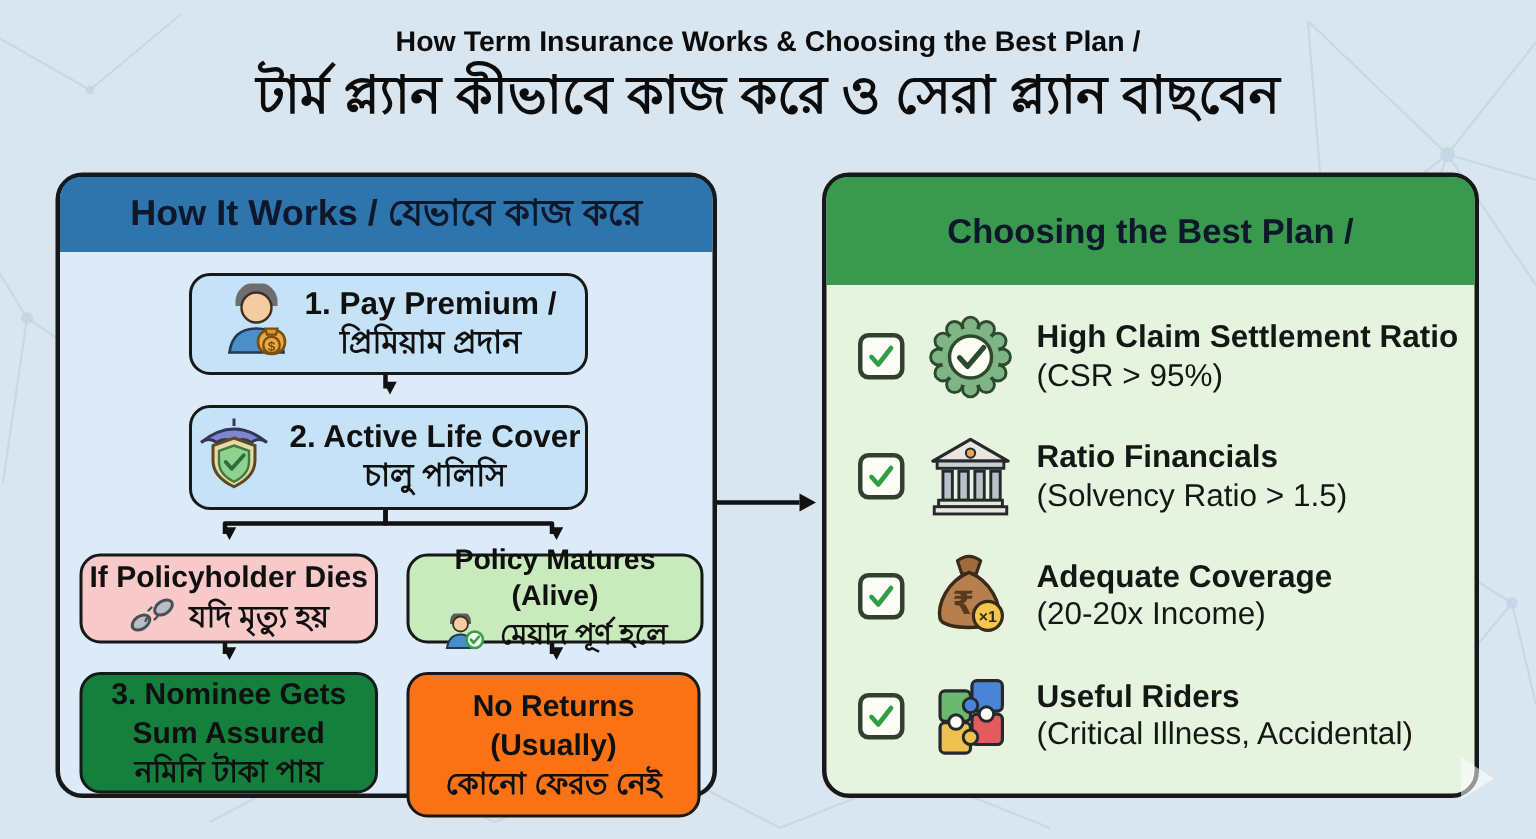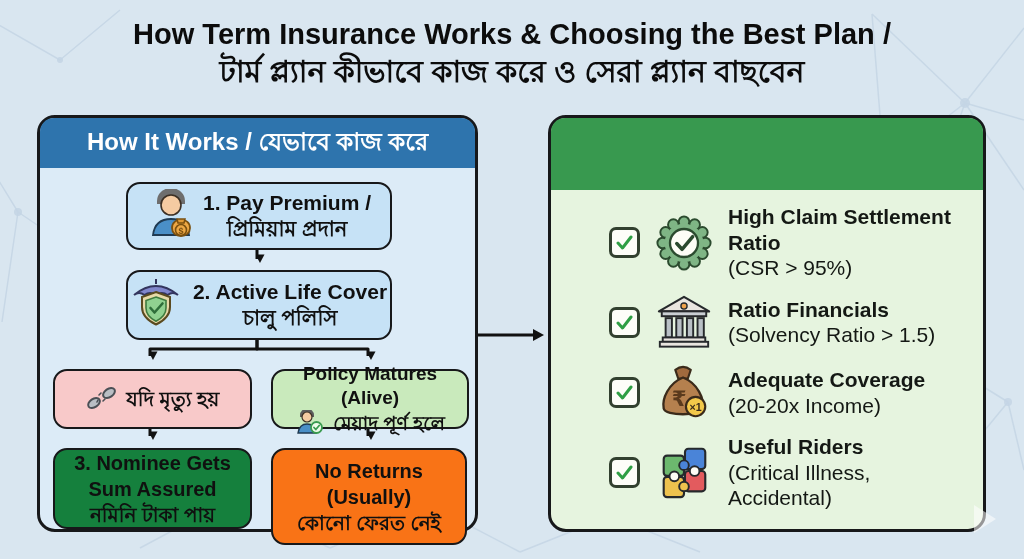--- a/index.html
+++ b/index.html
@@ -5,46 +5,46 @@
   html,body{margin:0;padding:0;}
   body{
     width:1024px;height:559px;position:relative;overflow:hidden;
     background:#d9e6f0;
     font-family:"Liberation Sans","DejaVu Sans",sans-serif;
     color:#101010;
   }
   .bg-net{position:absolute;inset:0;pointer-events:none;}
   
   .title{position:absolute;top:18px;left:0;right:0;text-align:center;font-weight:bold;color:#0c0c0c;}
-  .title .l1{font-size:29px;line-height:1.15;}
-  .title .l2{font-size:30px;line-height:1.2;margin-top:3px;}
+  .title .l1{font-size:19px;line-height:1.15;}
+  .title .l2{font-size:35px;line-height:1.2;margin-top:3px;}
   
   .panel{position:absolute;top:115px;height:417px;box-sizing:border-box;border:3px solid #17181a;border-radius:18px;}
   .panel-left{left:37px;width:441px;background:#dcebf7;}
   .panel-right{left:548px;width:438px;background:#e6f4df;}
-  .hdr{color:#ffffff;font-weight:bold;text-align:center;border-radius:14px 14px 0 0;}
+  .hdr{color:#0f172a;font-weight:bold;text-align:center;border-radius:14px 14px 0 0;}
   .hdr-left{height:50px;background:#2e74ad;font-size:24px;display:flex;align-items:center;justify-content:center;}
   .hdr-right{height:72px;background:#38994f;display:flex;flex-direction:column;justify-content:center;gap:1px;}
   .hdr-right .h1{font-size:23px;}
   .hdr-right .h2{font-size:22px;}
   
   .flow-box{position:absolute;box-sizing:border-box;border:2.5px solid #17181a;border-radius:14px;
     display:flex;align-items:center;justify-content:center;text-align:center;font-weight:bold;color:#101010;}
   .fb-step{background:#c6e2f6;}
   .fb-step .txt{line-height:1.25;font-size:21px;}
   .fb1{left:86px;top:64px;width:266px;height:68px;gap:8px;}
   .fb2{left:86px;top:152px;width:266px;height:70px;gap:12px;}
   .fb-pink{left:13px;top:251px;width:199px;height:60px;background:#f8c9c9;font-size:20px;flex-direction:column;line-height:1.25;}
   .fb-green{left:231px;top:251px;width:198px;height:60px;background:#c9eabc;font-size:19px;flex-direction:column;line-height:1.25;}
   .fb-blue{left:13px;top:330px;width:199px;height:81px;background:#15803d;font-size:20px;line-height:1.3;}
   .fb-gray{left:231px;top:330px;width:196px;height:97px;background:#f97316;font-size:20px;line-height:1.3;}
   .inline-ic{display:inline-flex;vertical-align:-4px;margin-right:5px;}
   .flow-svg{position:absolute;inset:0;pointer-events:none;}
   
-  .rows{position:absolute;top:72px;left:0;right:0;bottom:0;display:flex;flex-direction:column;justify-content:space-around;padding:8px 12px 12px;margin-left:26px;}
+  .rows{position:absolute;top:72px;left:0;right:0;bottom:0;display:flex;flex-direction:column;justify-content:space-around;padding:8px 1px 12px;}
   .row{display:flex;align-items:center;padding-left:20px;gap:15px;}
   .checkbox{width:25px;height:25px;flex:0 0 25px;border:3px solid #32402f;border-radius:7px;background:#fdfdf8;
     display:flex;align-items:center;justify-content:center;}
   .icon58{width:58px;height:58px;flex:0 0 58px;display:flex;align-items:center;justify-content:center;}
   .row-text .t{font-size:21px;font-weight:bold;color:#141814;line-height:1.22;}
   .row-text .s{font-size:21px;color:#141814;line-height:1.22;}
   
   .connector{position:absolute;left:478px;top:326px;pointer-events:none;}
   .watermark{position:absolute;right:28px;bottom:26px;width:0;height:0;
     border-top:14px solid transparent;border-bottom:14px solid transparent;border-left:22px solid rgba(255,255,255,0.55);}
@@ -125,20 +125,21 @@
         <path d="M19.5,32 l4,4.5 l8,-9" fill="none" stroke="#2f6e3a" stroke-width="2.6" stroke-linecap="round" stroke-linejoin="round"></path>
       </svg>
     </span>
     <span class="txt">
       <div>2. Active Life Cover</div>
       <div>চালু পলিসি</div>
     </span>
   </div>
 
   <div class="flow-box fb-pink">
+    <div>If Policyholder Dies</div>
     <div>
       <span class="inline-ic">
         <svg width="30" height="24" viewBox="0 0 30 24">
           <ellipse cx="8" cy="17" rx="6.5" ry="4.2" transform="rotate(-35 8 17)" fill="#b9bec4" stroke="#4a4f55" stroke-width="2"></ellipse>
           <ellipse cx="23" cy="7" rx="6.5" ry="4.2" transform="rotate(-35 23 7)" fill="#b9bec4" stroke="#4a4f55" stroke-width="2"></ellipse>
           <path d="M13,9 l2,-2 M17,15 l2,-2 M12,14 l-1,2" stroke="#4a4f55" stroke-width="1.6" stroke-linecap="round"></path>
         </svg>
       </span>
       <span>যদি মৃত্যু হয়</span>
     </div>
@@ -177,20 +178,21 @@
   </div>
 </div>
 
 <svg class="connector" width="70" height="18" viewBox="0 0 70 18">
   <path d="M0,9 H55" stroke="#111" stroke-width="3"></path>
   <path d="M55,3 L66,9 L55,15 Z" fill="#111"></path>
 </svg>
 
 <div class="panel panel-right">
   <div class="hdr hdr-right">
+    <div class="h1">Choosing the Best Plan /</div>
   </div>
 
   <div class="rows">
 
     <div class="row">
       <span class="checkbox">
         <svg width="17" height="15" viewBox="0 0 17 15">
             <path d="M2,8 l4.5,5 L15,2" fill="none" stroke="#2f9e44" stroke-width="3" stroke-linecap="round" stroke-linejoin="round"></path>
           </svg>
       </span>

